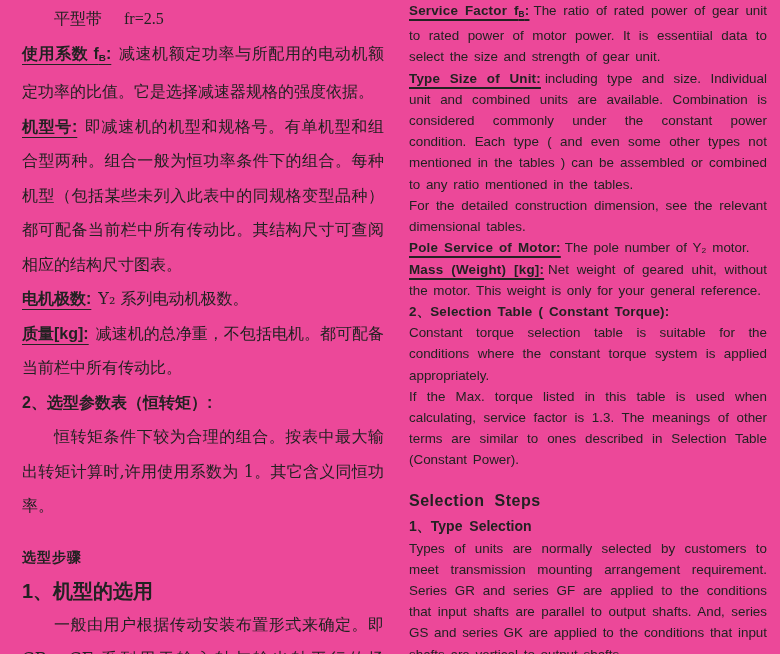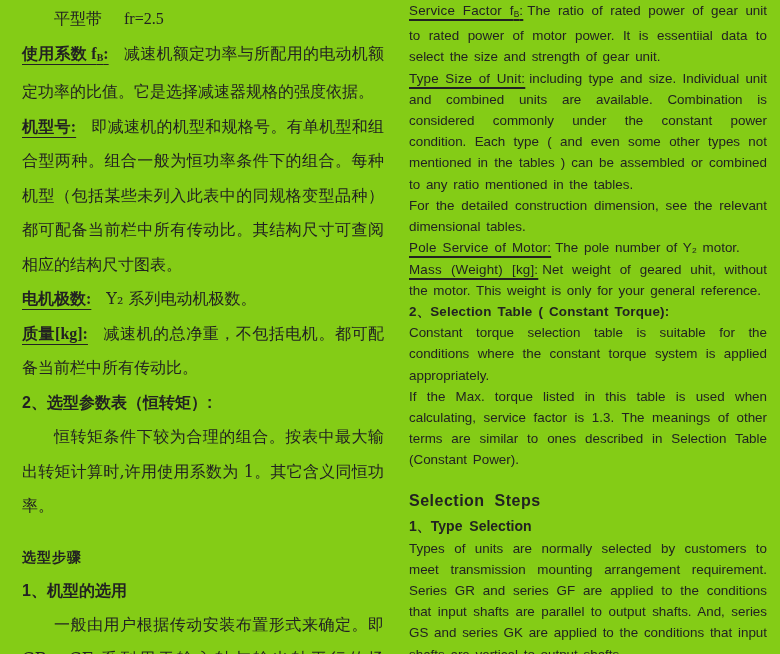--- a/index.html
+++ b/index.html
@@ -6,78 +6,78 @@
   html, body { background: #ffffff; }
   body {
     width: 780px; height: 654px;
     font-family: "Liberation Sans", sans-serif;
     color: #1c1c1c;
     overflow: hidden;
   }
   .page {
     position: relative;
     width: 780px; height: 654px;
-    background: #84cc16;
+    background: #ec4899;
   }
 
   
   .col-left {
     position: absolute;
     left: 22px; top: 2px;
     width: 362px;
     font-family: "DejaVu Serif", "Liberation Serif", serif;
     font-size: 16px;
     line-height: 34.5px;
     text-align: justify;
     color: #222;
   }
   .col-left p { margin: 0; }
   .belt-line { text-indent: 32px; }
   .belt-value { margin-left: 22px; font-family: "Liberation Serif", serif; }
   .lead-cn {
-    font-family: Liberation Serif, serif;
+    font-family: Liberation Sans, sans-serif;
     font-weight: bold;
     text-decoration: underline;
     text-underline-offset: 5px;
     text-decoration-thickness: 1.2px;
-    margin-right: 15px;
+    margin-right: 7px;
   }
   .cn-h-inline {
     font-family: "Liberation Sans", "DejaVu Sans", sans-serif;
     font-weight: bold;
   }
   .indent2 { text-indent: 2em; }
   .col-left h2 {
     font-family: "Liberation Sans", "DejaVu Sans", sans-serif;
     font-size: 14px; font-weight: bold;
     margin-top: 16px;
     line-height: 34px;
     letter-spacing: 1px;
   }
   .col-left h3 {
     font-family: "Liberation Sans", "DejaVu Sans", sans-serif;
-    font-size: 16px; font-weight: bold;
+    font-size: 20px; font-weight: bold;
     line-height: 34px;
   }
 
   
   .col-right {
     position: absolute;
     left: 409px; top: 0px;
     width: 358px;
     font-family: "Liberation Sans", "DejaVu Sans", sans-serif;
     font-size: 13.4px;
     line-height: 21.2px;
     text-align: justify;
     word-spacing: 2px;
     color: #222;
   }
   .col-right p { margin: 0; }
   .lead-en {
-    font-weight: normal;
+    font-weight: bold;
     text-decoration: underline;
     text-underline-offset: 4px;
     text-decoration-thickness: 1.5px;
     margin-right: 4px;
     letter-spacing: 0.2px;
   }
   .en-h-inline { font-weight: bold; letter-spacing: 0.2px; }
   .col-right h2 {
     font-size: 16px; font-weight: bold;
     margin-top: 16px;

